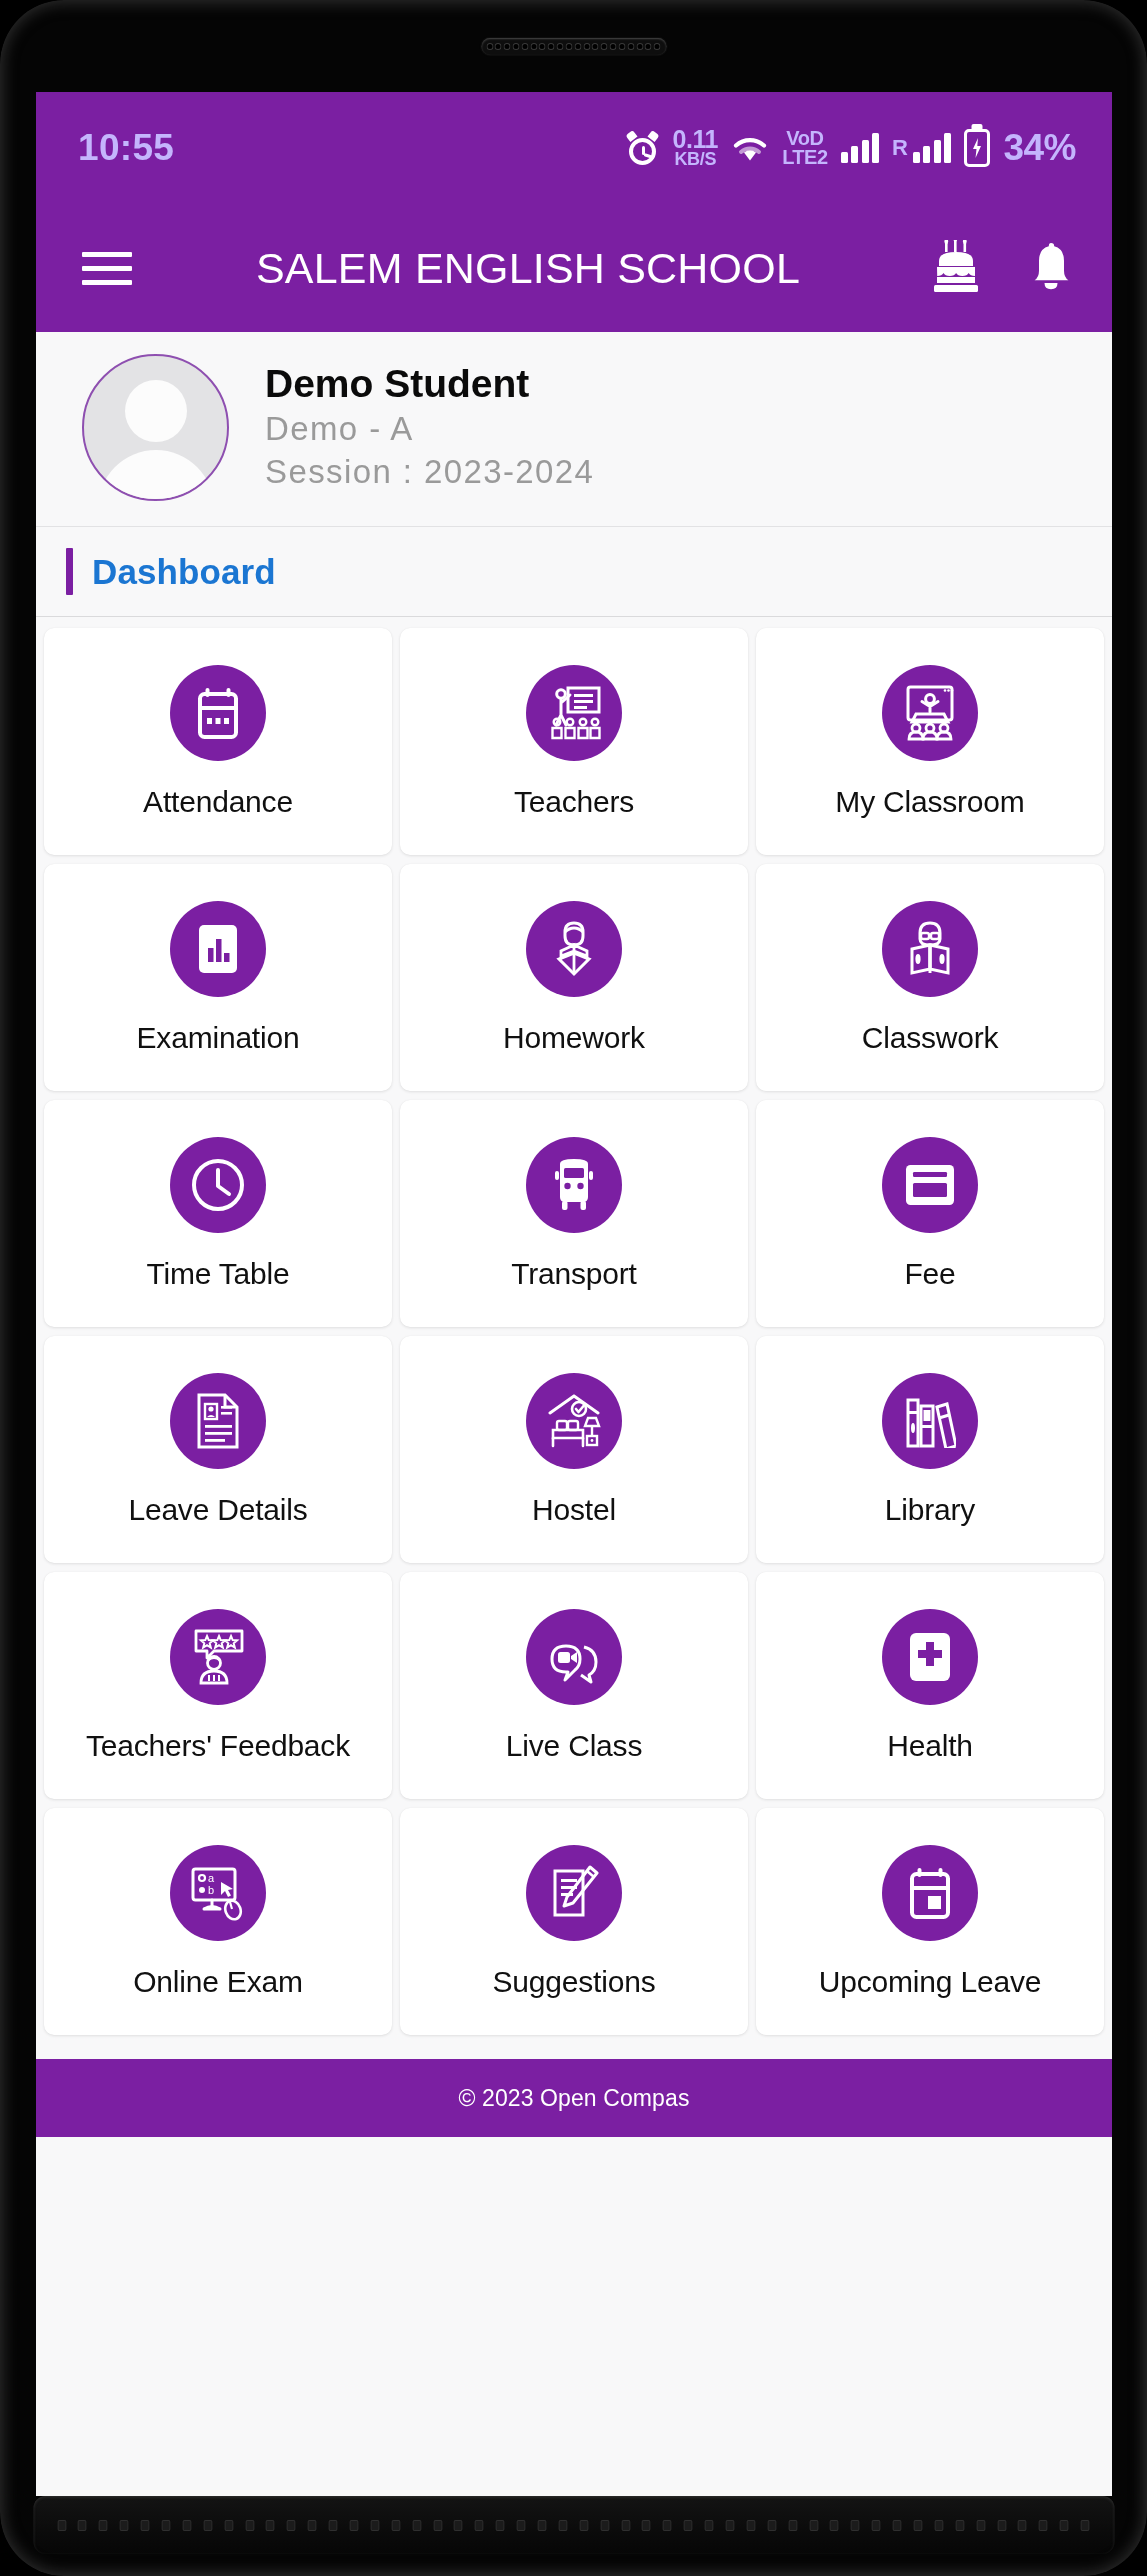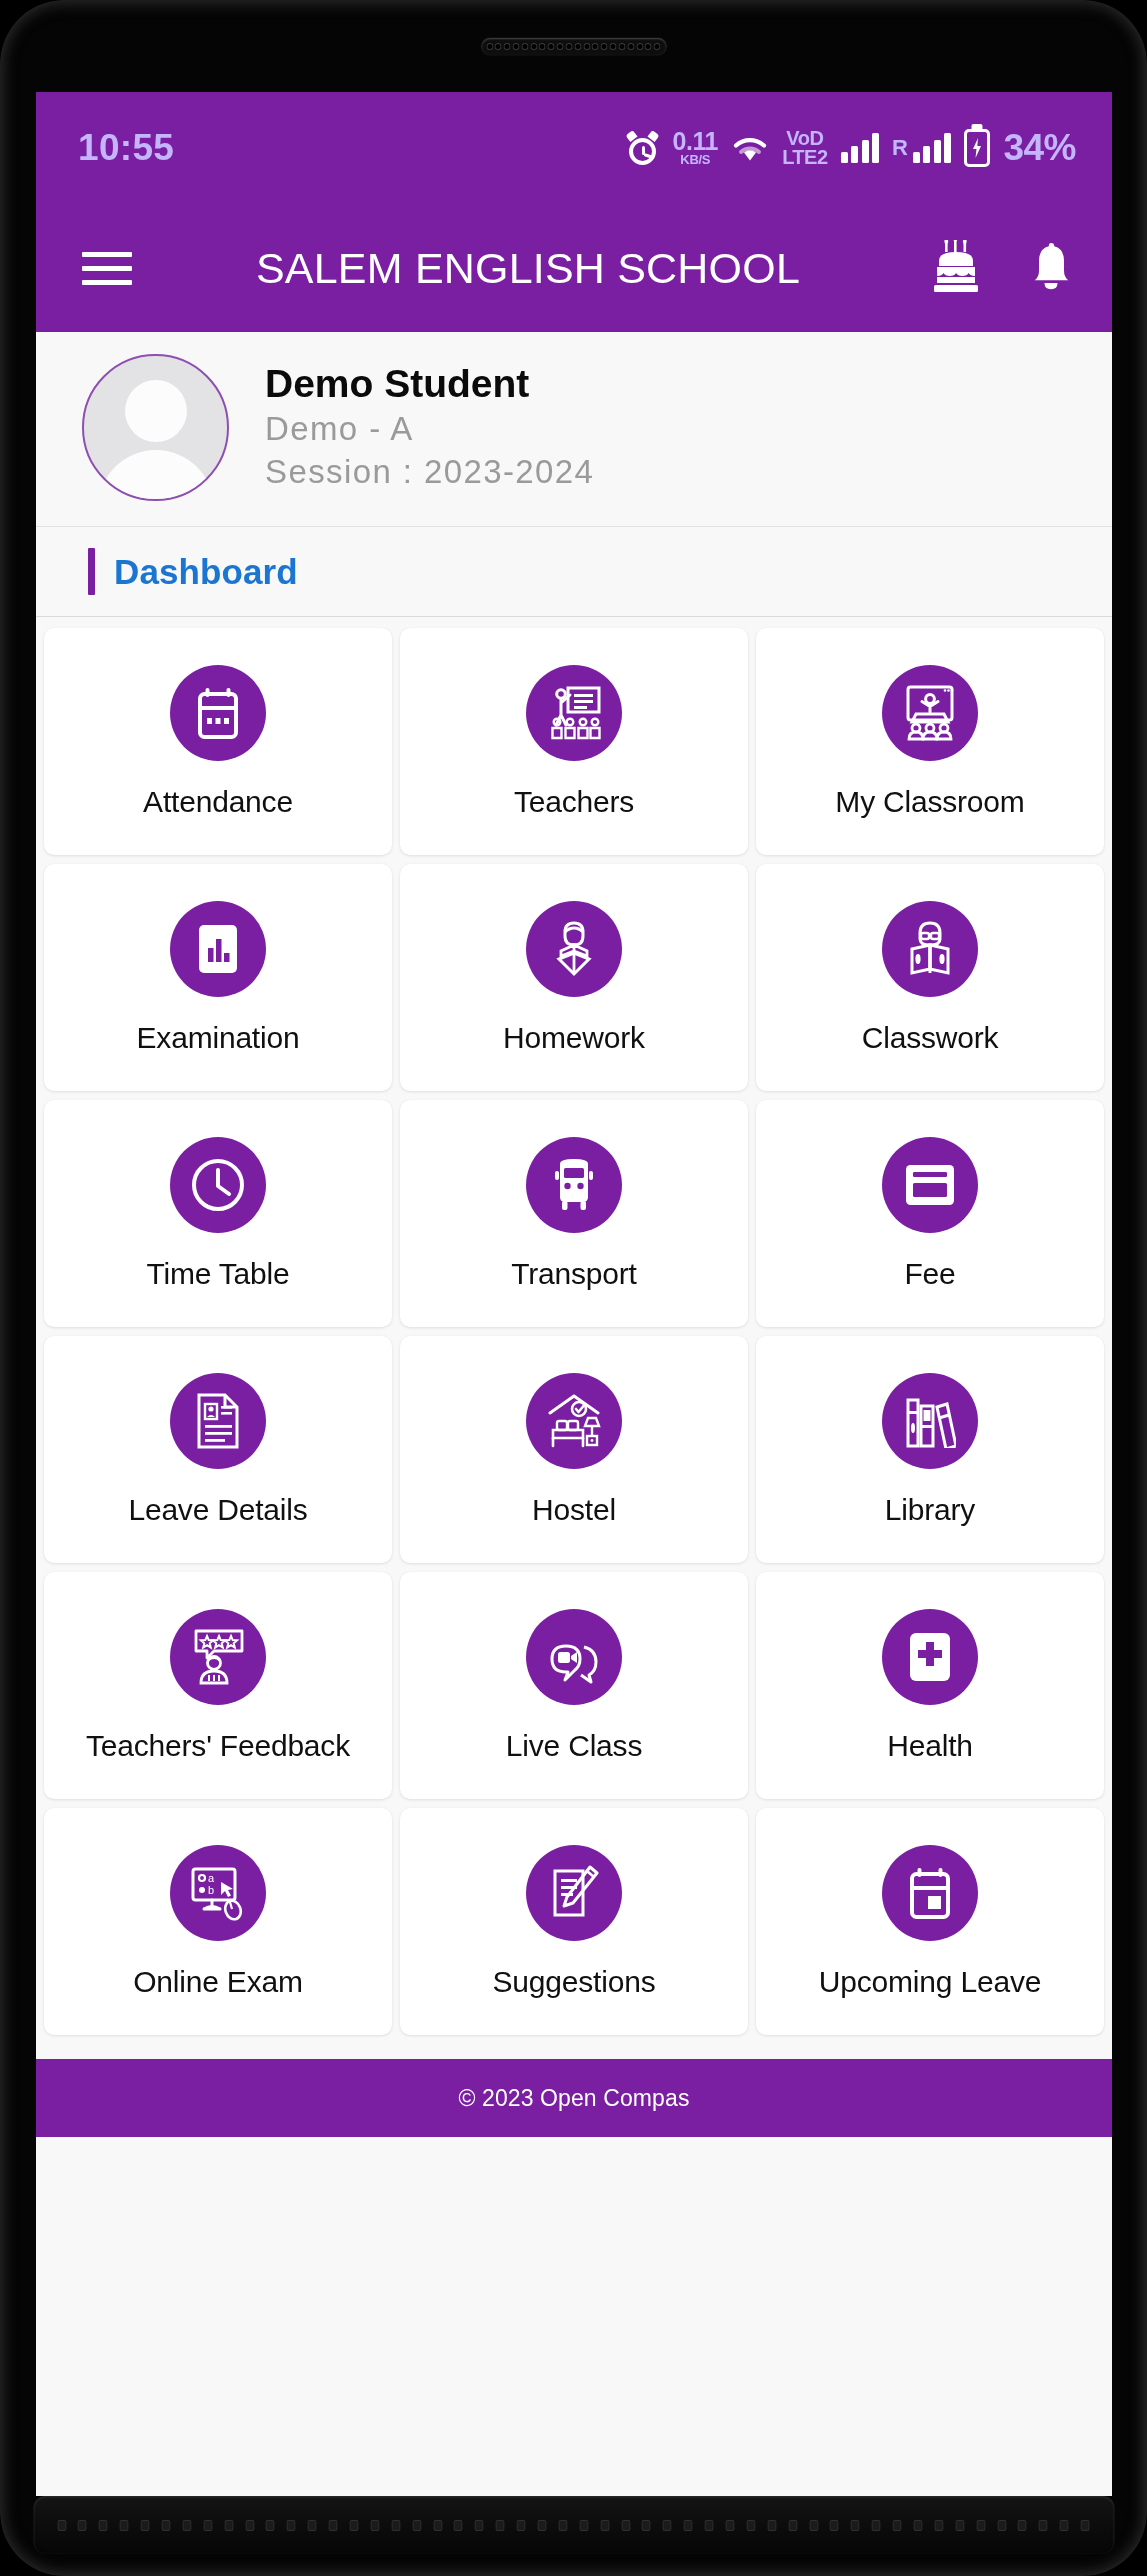--- a/index.html
+++ b/index.html
@@ -96,21 +96,21 @@
   }
   .ic-alarm .ear {
     position: absolute; top: 0; width: 9px; height: 8px;
     background: #fff; border-radius: 3px 3px 0 0;
   }
   .ic-alarm .ear.l { left: 1px; transform: rotate(-38deg); }
   .ic-alarm .ear.r { right: 1px; transform: rotate(38deg); }
 
   .netspeed { line-height: .98; text-align: center; font-weight: 700; }
   .netspeed .v { font-size: 25px; letter-spacing: -0.4px; }
-  .netspeed .u { font-size: 13px; letter-spacing: -0.3px; }
+  .netspeed .u { font-size: 18px; letter-spacing: -0.3px; }
 
   .volte { line-height: .95; font-weight: 700; text-align: center; }
   .volte .t { font-size: 20px; letter-spacing: -0.5px; }
   .volte .b { font-size: 20px; letter-spacing: -0.5px; }
 
   .bars { display: flex; align-items: flex-end; gap: 3.5px; height: 30px; }
   .bars span { width: 7px; background: #fff; border-radius: 1.5px; }
   .bars span:nth-child(1) { height: 11px; }
   .bars span:nth-child(2) { height: 17px; }
   .bars span:nth-child(3) { height: 23px; }
@@ -177,21 +177,21 @@
   .p-class, .p-session {
     font-size: 33px; color: #9A9A9A; line-height: 1.3;
     letter-spacing: 1.4px; font-weight: 400;
   }
 
   
   .section-head {
     background: #F8F8F9;
     height: 90px;
     display: flex; align-items: center;
-    padding-left: 52px;
+    padding-left: 30px;
     border-bottom: 1px solid #DADADC;
   }
   .accent-bar { width: 7px; height: 47px; background: #7B1FA2; border-radius: 1px; flex: none; }
   .section-title {
     margin-left: 19px; font-size: 35px; font-weight: 700;
     color: #1B76D2; letter-spacing: 0.1px;
   }
 
   
   .grid {

